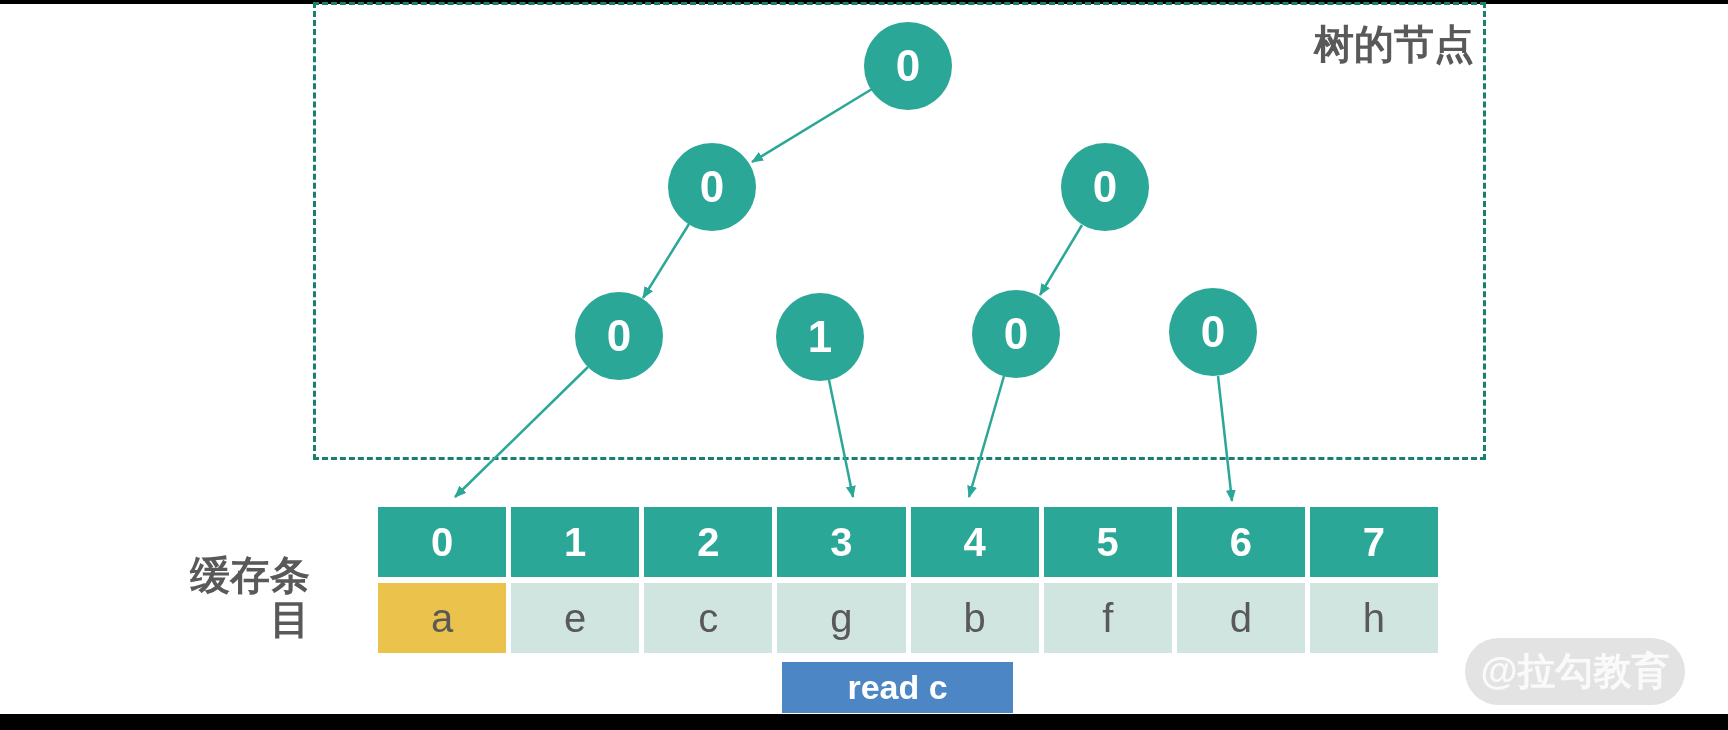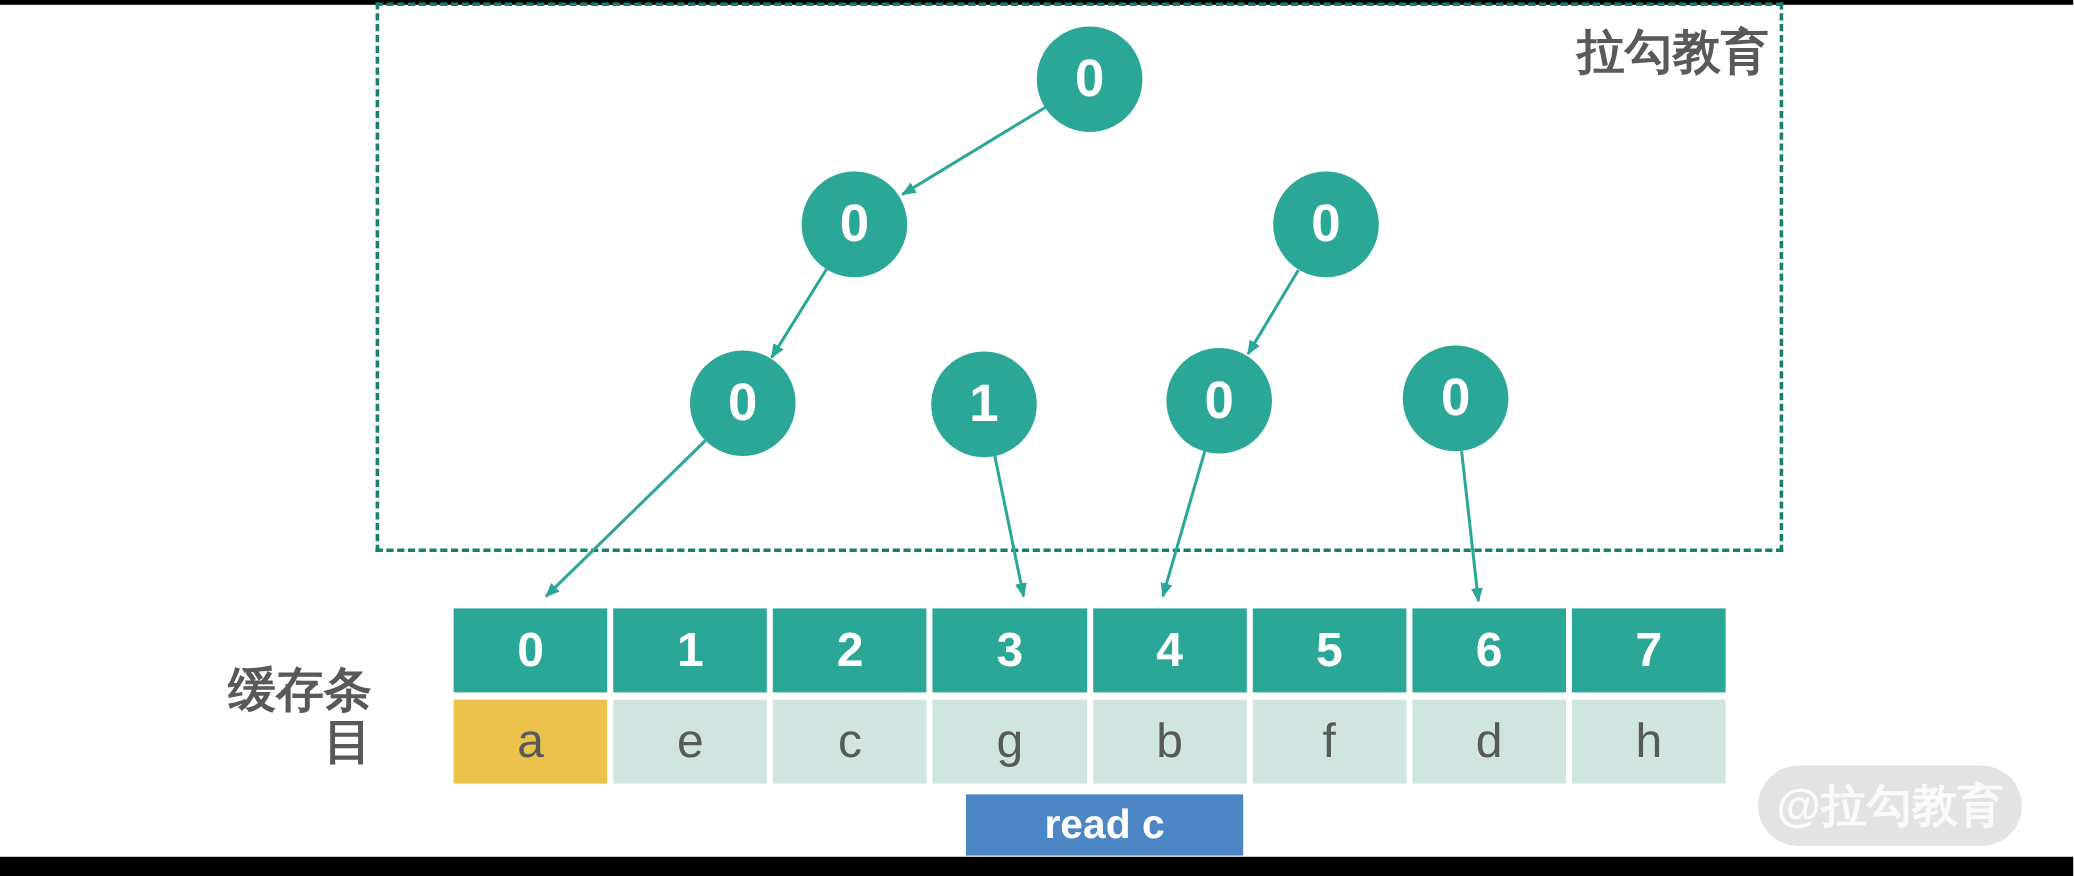--- a/index.html
+++ b/index.html
@@ -50,42 +50,42 @@
     display:flex;align-items:center;justify-content:center;
   }
   .entry-cell{
     height:70px;background:#D0E4E0;color:#595959;
     font-size:40px;font-weight:400;
     display:flex;align-items:center;justify-content:center;
   }
   .entry-cell.highlight{background:#EBC24B;}
 
   #read-badge{
-    position:absolute;left:805px;top:662px;width:231px;height:51px;
+    position:absolute;left:782px;top:662px;width:231px;height:51px;
     background:#4D86C4;color:#ffffff;border:none;
     font-family:inherit;font-size:34px;font-weight:700;
     display:flex;align-items:center;justify-content:center;
   }
   #watermark{
     position:absolute;left:1465px;top:638px;width:220px;height:67px;
     background:#E3E3E3;border-radius:34px;color:#FAFAFA;
     font-size:38px;font-weight:600;
     display:flex;align-items:center;justify-content:center;
   }
 </style>
 </head>
 <body>
 
 <div id="stage">
 
   <div id="bar-top" class="bar"></div>
   <div id="bar-bottom" class="bar"></div>
 
   <div id="tree-box"></div>
-  <div id="tree-box-label">拉勾教育</div>
+  <div id="tree-box-label">树的节点</div>
 
   <svg id="arrows" width="1728" height="730" viewBox="0 0 1728 730">
     <defs>
       <marker id="ah" markerUnits="userSpaceOnUse" markerWidth="14" markerHeight="12" refX="11" refY="5" orient="auto">
         <path d="M0,0 L12,5 L0,10 Z" fill="#2BA797"></path>
       </marker>
     </defs>
     <line x1="872" y1="89" x2="752" y2="162" marker-end="url(#ah)"></line>
     <line x1="689" y1="224" x2="643" y2="298" marker-end="url(#ah)"></line>
     <line x1="1082" y1="225" x2="1040" y2="295" marker-end="url(#ah)"></line>

